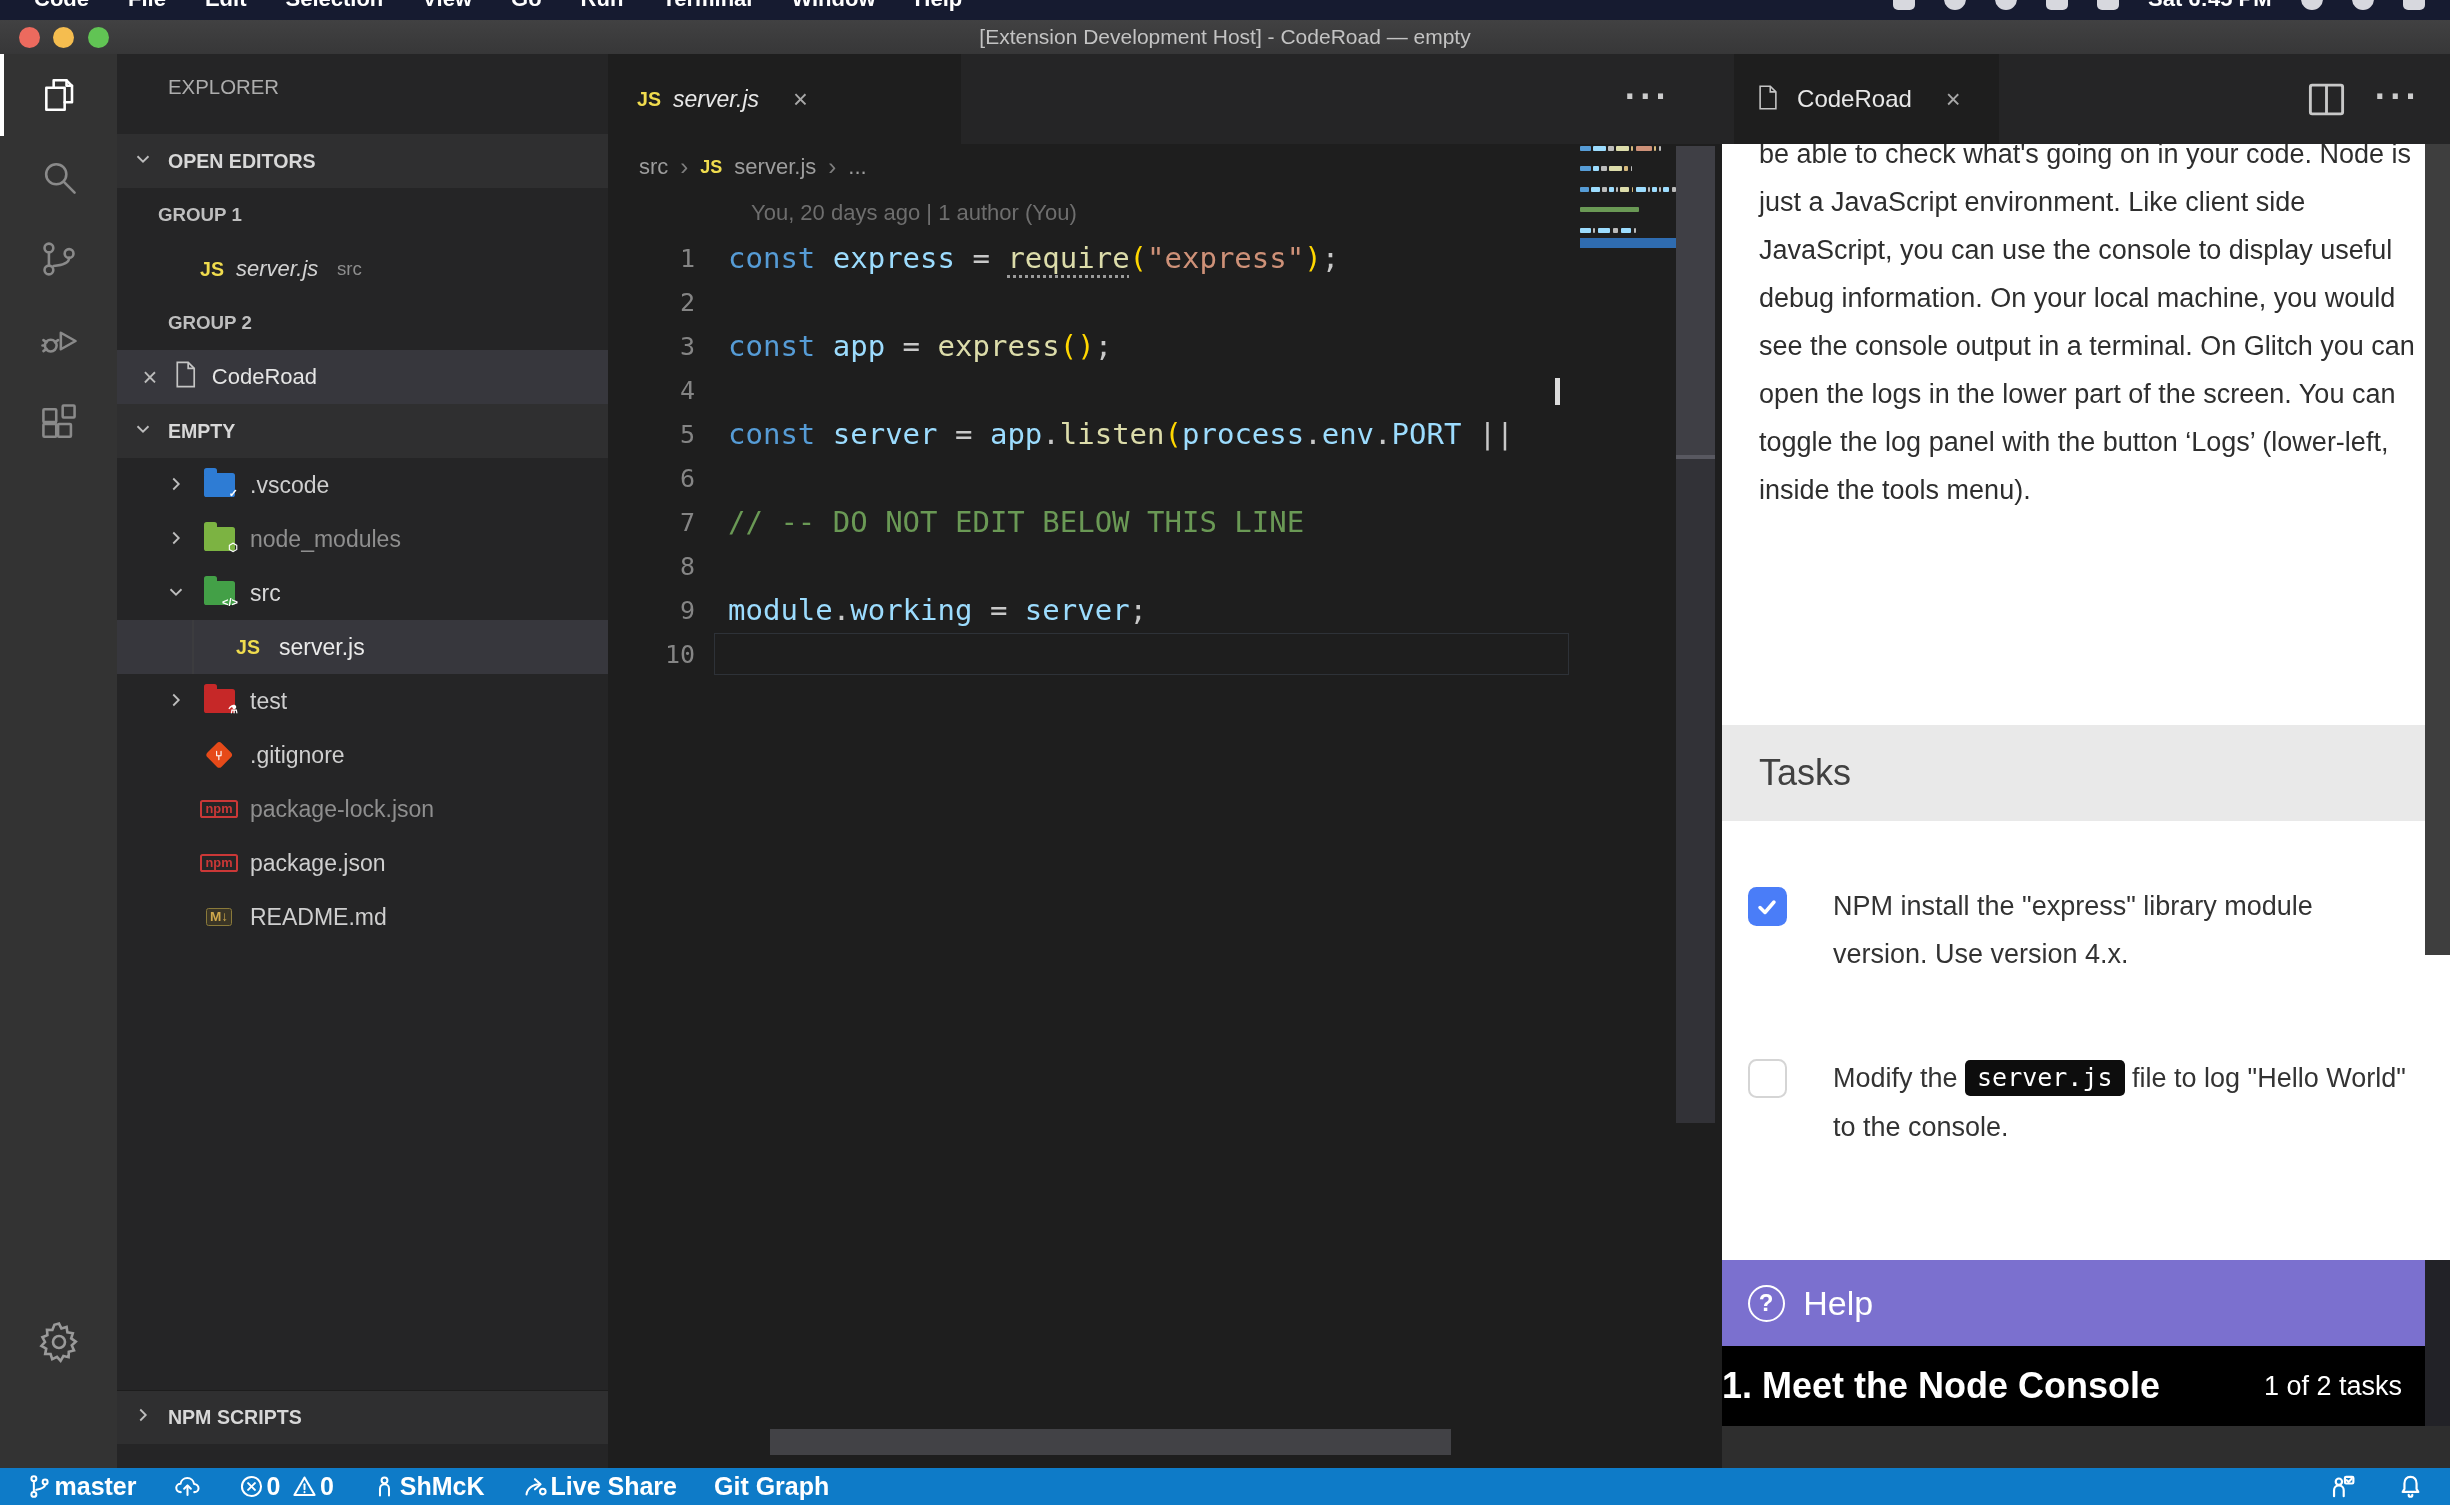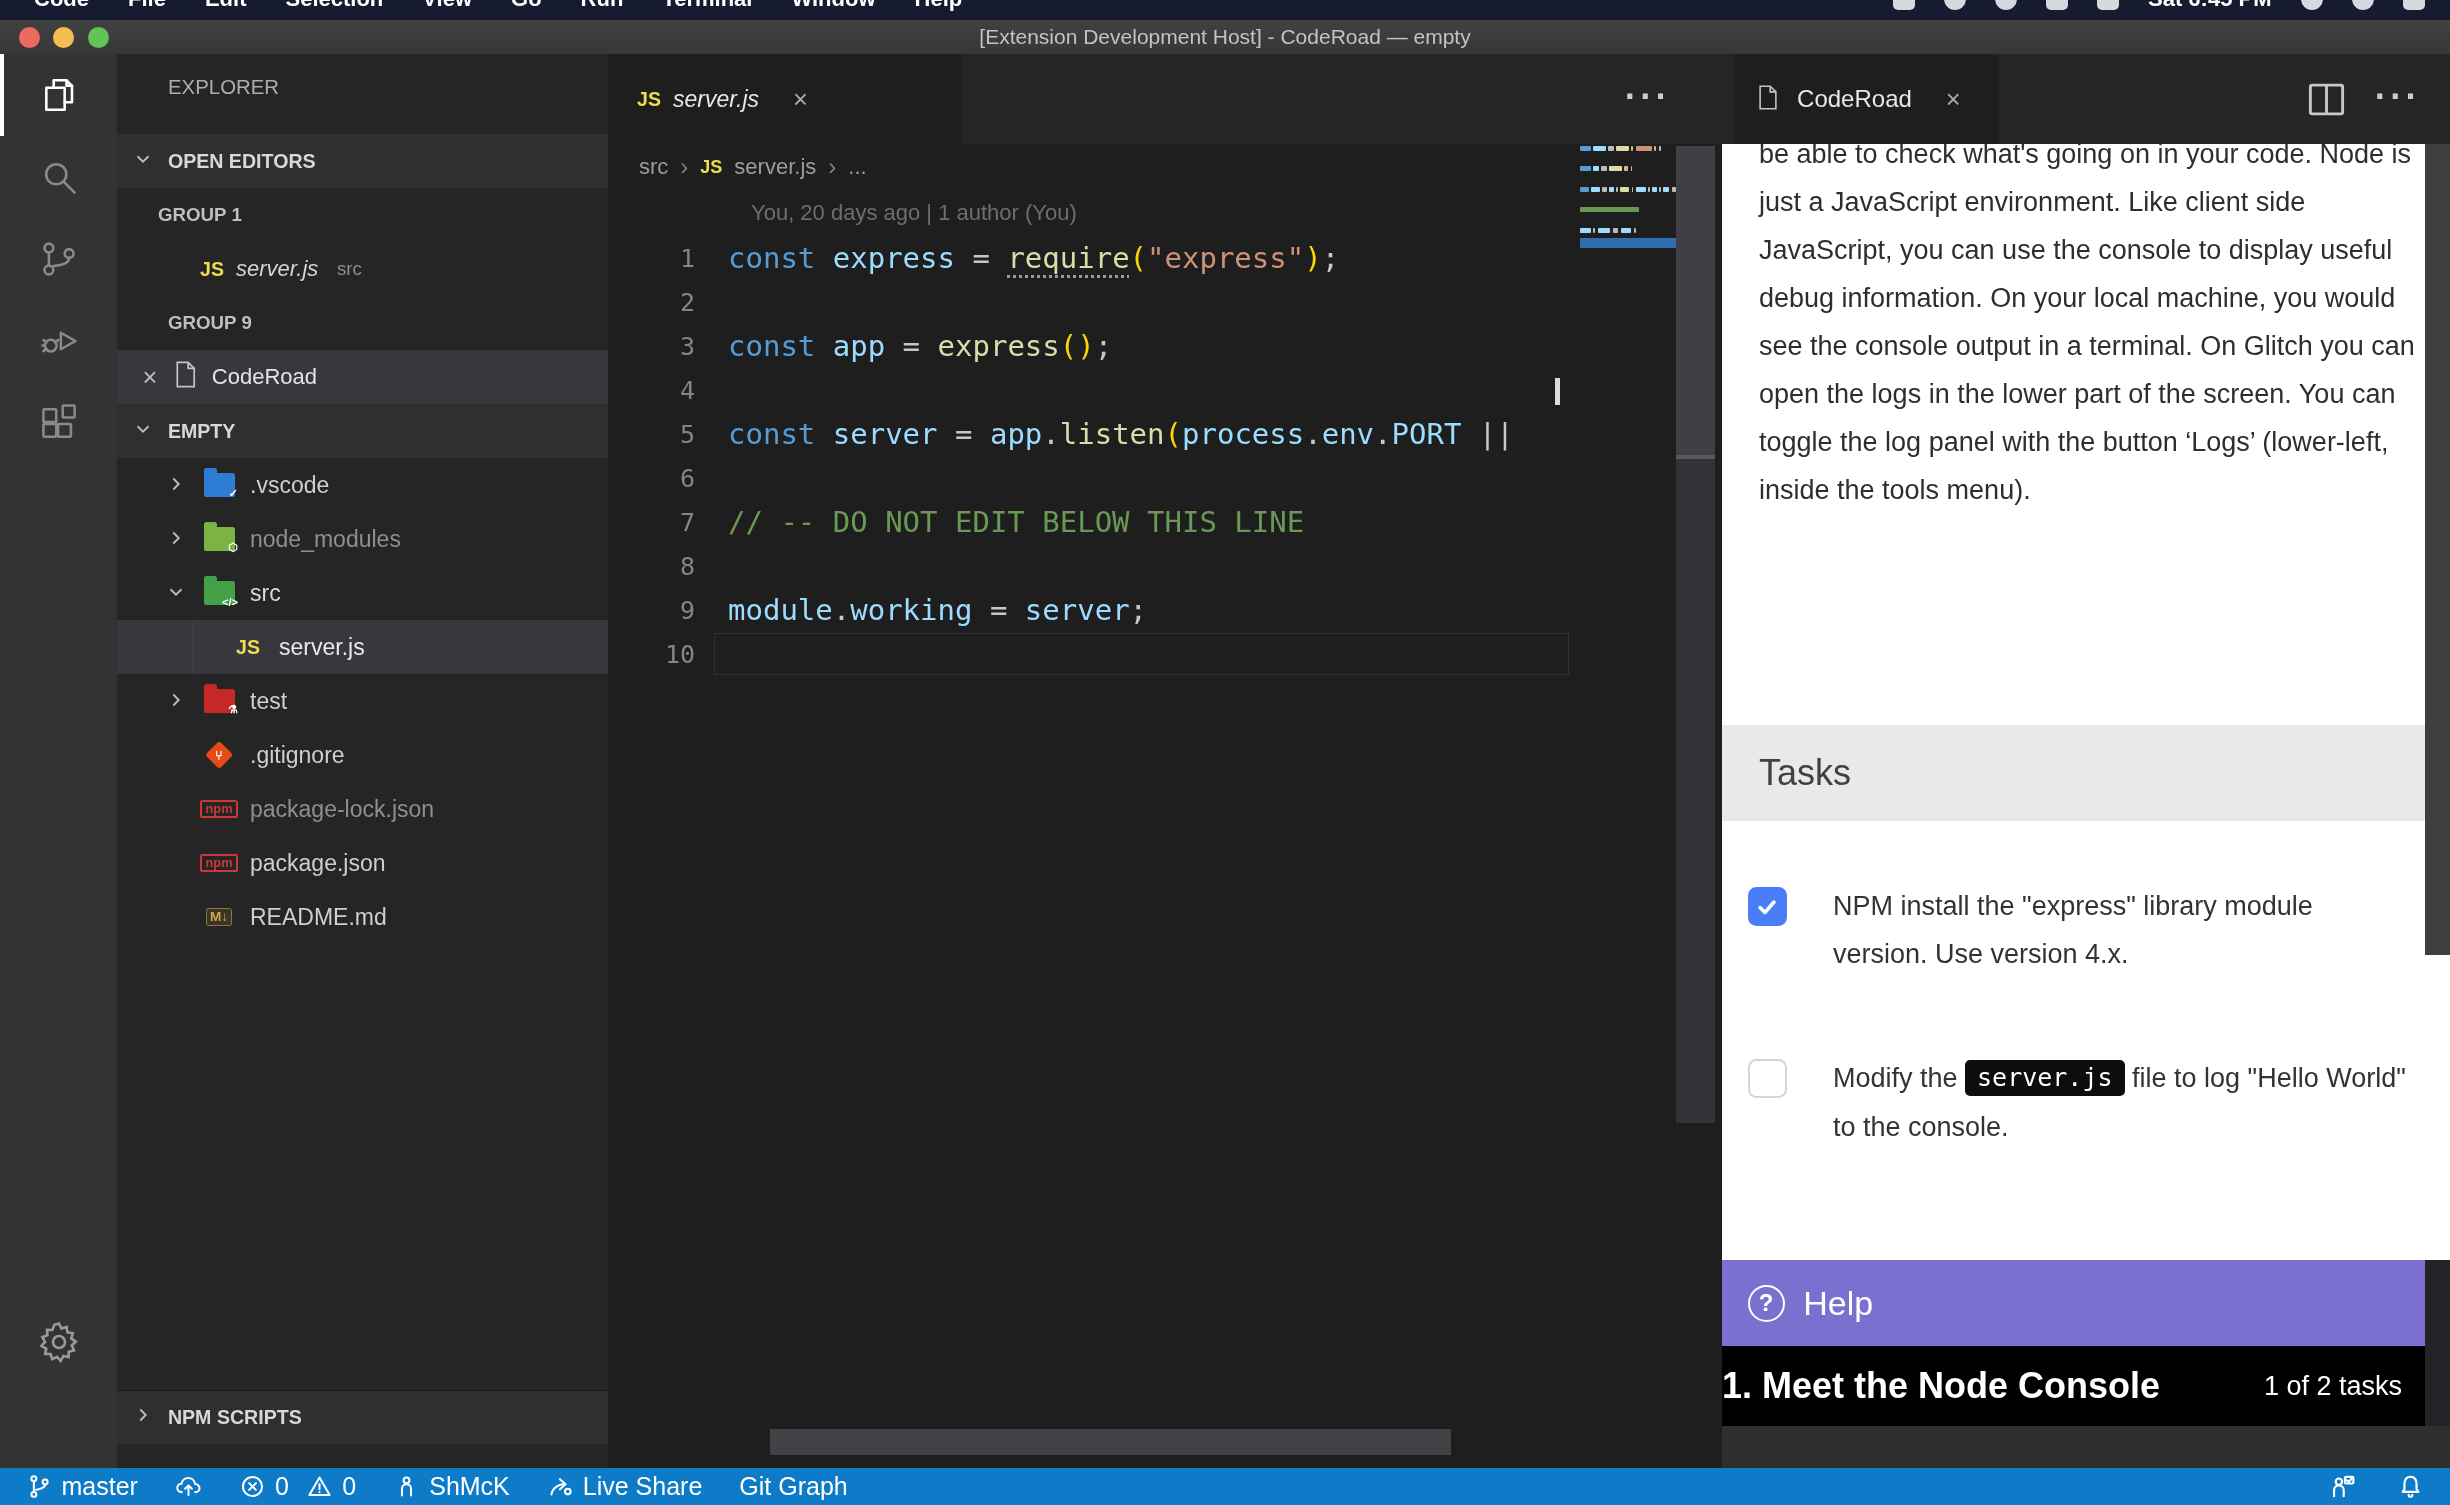--- a/index.html
+++ b/index.html
@@ -157,21 +157,21 @@
                      background:#3e3e3e; }
   .wv-scroll-dark { position:absolute; right:0; top:1116px; width:25.5px; height:166px;
                     background:#222227; }
   .panel-bottom { position:absolute; left:0; top:1372px; width:728px; height:42px;
                   background:#2e2e2e; }
 
   
   .statusbar { position:absolute; left:0; top:1468px; width:2450px; height:37px;
                background:#0e7bc8; color:#ffffff; display:flex; align-items:center;
                font-size:25px; }
-  .sb-item { display:flex; align-items:center; gap:9px; margin-left:37px; }
+  .sb-item { display:flex; align-items:center; gap:2px; margin-left:37px;font-weight:bold; }
   .sb-item:first-child { margin-left:25.5px; }
   .sb-item svg { width:27px; height:27px; stroke:#ffffff; fill:none; stroke-width:1.8;
                  stroke-linecap:round; stroke-linejoin:round; }
   .sb-right { position:absolute; right:25.5px; display:flex; gap:39px; align-items:center; }
   .sb-right svg { width:29px; height:29px; stroke:#ffffff; fill:none; stroke-width:1.8;
                   stroke-linecap:round; stroke-linejoin:round; }
 
   
   .folder { width:31px; height:24px; position:relative; border-radius:2.6px; }
   .folder::before { content:""; position:absolute; left:0; top:-5.1px; width:13.6px; height:6.8px;
@@ -283,21 +283,21 @@
       <span>GROUP 1</span>
     </div>
 
     <div class="sb-row oe-item" style="top:188px;">
       <span class="js-txt">JS</span>
       <span class="label">server.js</span>
       <span class="badge-dim">src</span>
     </div>
 
     <div class="sb-row sb-group" style="top:242px;">
-      <span>GROUP 9</span>
+      <span>GROUP 2</span>
     </div>
 
     <div class="sb-row sel" style="top:296px;">
       <span class="close-x">×</span>
       <span style="margin-right:13.6px;">
         <svg width="25.5" height="29" viewBox="0 0 20 24" fill="none" stroke="#c5c5c5" stroke-width="1.4">
             <path d="M3,2 h9 l5,5 v15 h-14 z"></path>
             <path d="M12,2 v5 h5"></path>
           </svg></span>
       <span style="color:#e5e5e5;">CodeRoad</span>

